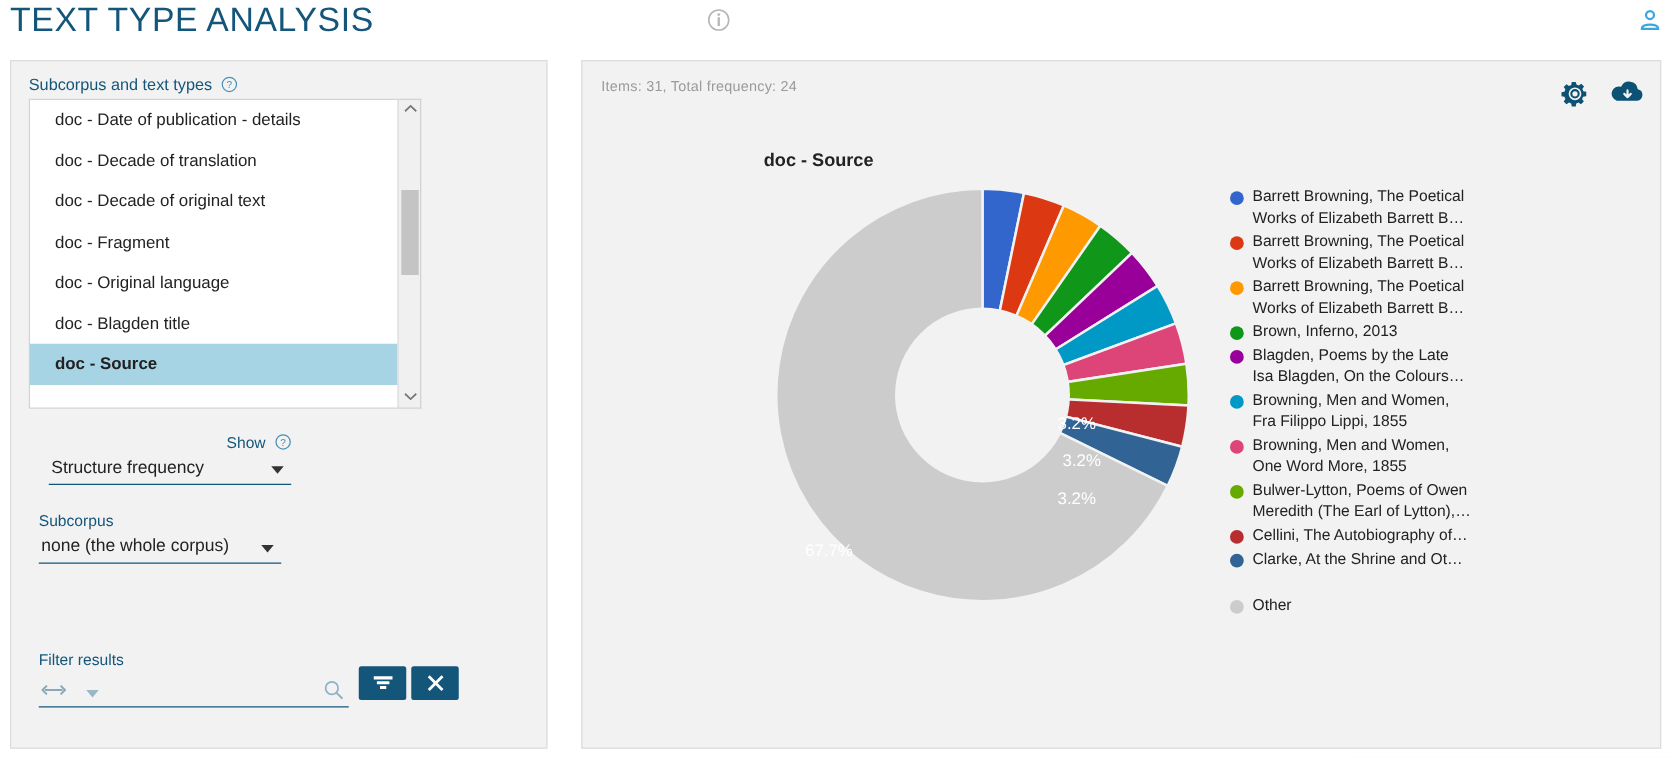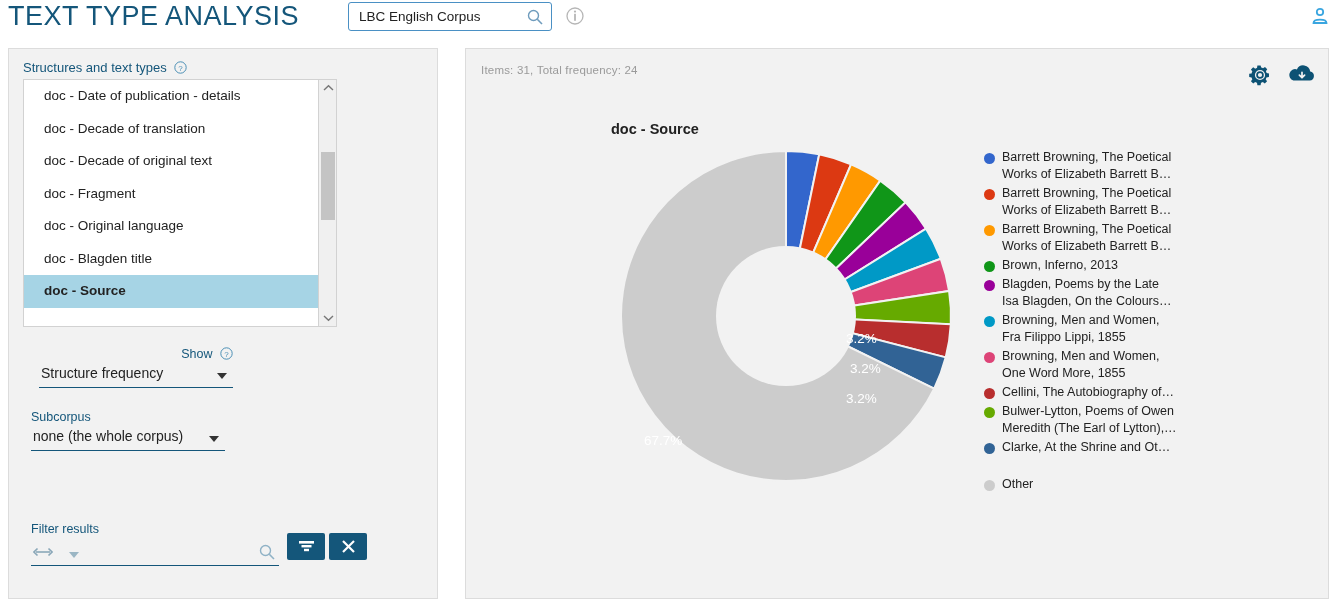--- a/index.html
+++ b/index.html
@@ -148,50 +148,41 @@
   .legend-other { margin-top: 20px; }
 </style>
 </head>
 <body>
 
 <div id="app">
 
   <div class="header">
     <div class="app-title">TEXT TYPE ANALYSIS</div>
 
-    <div class="corpus-box">
-      <span class="corpus-value">LBC English Corpus</span>
-      <span class="corpus-search-icon">
-        <svg width="16" height="16" viewBox="0 0 16 16">
-          <circle cx="6.5" cy="6.5" r="5" fill="none" stroke="#6f9cbd" stroke-width="1.4"></circle>
-          <line x1="10.3" y1="10.3" x2="15" y2="15" stroke="#6f9cbd" stroke-width="1.6"></line>
-        </svg>
-      </span>
-    </div>
 
     <span class="info-icon">
       <svg width="18" height="18" viewBox="0 0 18 18">
         <circle cx="9" cy="9" r="8" fill="none" stroke="#b6b6b6" stroke-width="1.3"></circle>
         <circle cx="9" cy="4.6" r="1.1" fill="#b6b6b6"></circle>
         <rect x="8.1" y="6.8" width="1.8" height="7" fill="#b6b6b6"></rect>
       </svg>
     </span>
 
     <span class="user-icon">
       <svg width="18" height="18" viewBox="0 0 18 18">
         <circle cx="9" cy="5" r="3.2" fill="none" stroke="#3aa6e0" stroke-width="1.8"></circle>
         <path d="M2.5 16 C2.5 11.5 15.5 11.5 15.5 16 Z" fill="none" stroke="#3aa6e0" stroke-width="1.8"></path>
       </svg>
     </span>
   </div>
 
   <div class="left-panel">
 
     <div class="panel-label label-structures">
-      <span>Structures and text types</span>
+      <span>Subcorpus and text types</span>
       <span class="help-icon">
         <svg width="13" height="13" viewBox="0 0 13 13">
           <circle cx="6.5" cy="6.5" r="5.7" fill="none" stroke="#4b8fb5" stroke-width="1"></circle>
           <text x="6.5" y="9.6" font-size="8" text-anchor="middle" fill="#4b8fb5" font-family="Liberation Sans, sans-serif">?</text>
         </svg>
       </span>
     </div>
 
     <div class="listbox">
       <div class="list-item">
@@ -357,26 +348,26 @@
           </div>
           <div class="legend-item">
             <span class="legend-dot" style="background: rgb(0, 153, 198);"></span>
             <span class="legend-text">Browning, Men and Women,<br>Fra Filippo Lippi, 1855</span>
           </div>
           <div class="legend-item">
             <span class="legend-dot" style="background: rgb(221, 68, 119);"></span>
             <span class="legend-text">Browning, Men and Women,<br>One Word More, 1855</span>
           </div>
           <div class="legend-item">
+            <span class="legend-dot" style="background: rgb(102, 170, 0);"></span>
+            <span class="legend-text">Bulwer-Lytton, Poems of Owen<br>Meredith (The Earl of Lytton),…</span>
+          </div>
+          <div class="legend-item">
             <span class="legend-dot" style="background: rgb(184, 46, 46);"></span>
             <span class="legend-text">Cellini, The Autobiography of…</span>
-          </div>
-          <div class="legend-item">
-            <span class="legend-dot" style="background: rgb(102, 170, 0);"></span>
-            <span class="legend-text">Bulwer-Lytton, Poems of Owen<br>Meredith (The Earl of Lytton),…</span>
           </div>
           <div class="legend-item">
             <span class="legend-dot" style="background: rgb(49, 99, 149);"></span>
             <span class="legend-text">Clarke, At the Shrine and Ot…</span>
           </div>
         </div>
       <div class="legend-item legend-other">
         <span class="legend-dot" style="background:#cccccc"></span>
         <span class="legend-text">Other</span>
       </div>

